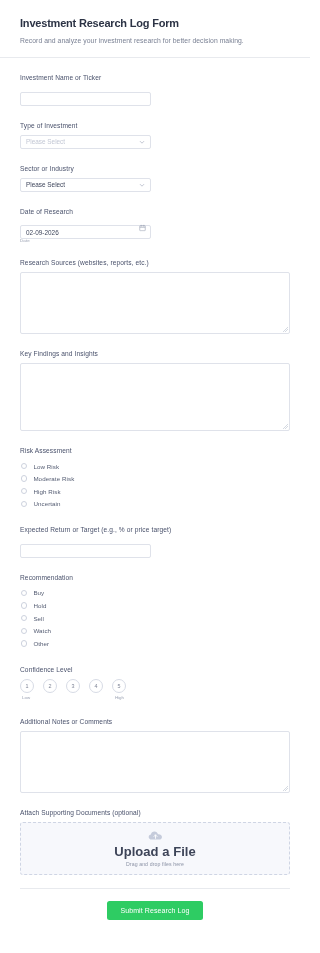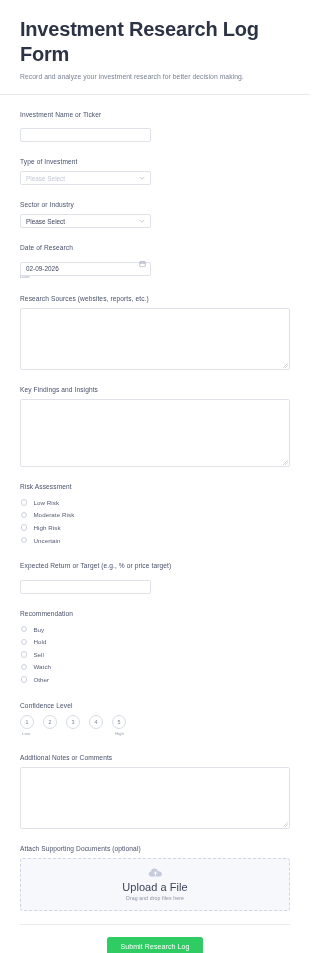--- a/index.html
+++ b/index.html
@@ -14,21 +14,21 @@
     width: 310px;
     height: 953px;
     background: #ffffff;
     position: relative;
     overflow: hidden;
   }
 
   
   .form-header { padding: 17px 20px 12px 20px; }
   .form-title {
-    font-size: 20px;
+    font-size: 11px;
     font-weight: bold;
     color: #2c3345;
     letter-spacing: -0.2px;
     line-height: 1.25;
   }
   .form-subtitle {
     margin-top: 5px;
     font-size: 6.8px;
     color: #7a8194;
     line-height: 1.4;
@@ -190,22 +190,22 @@
     border-radius: 3px;
     background: #f7f8fc;
     display: flex;
     flex-direction: column;
     align-items: center;
     justify-content: center;
   }
   .cloud-icon { width: 15px; height: 11px; margin-bottom: 3px; }
   .cloud-icon svg { display: block; width: 15px; height: 11px; }
   .dz-title {
-    font-size: 11px;
-    font-weight: normal;
+    font-size: 13px;
+    font-weight: bold;
     color: #3d4458;
     letter-spacing: 0.05px;
   }
   .dz-sub {
     font-size: 5.2px;
     color: #8c93a6;
     margin-top: 2px;
     letter-spacing: 0.1px;
   }
 

